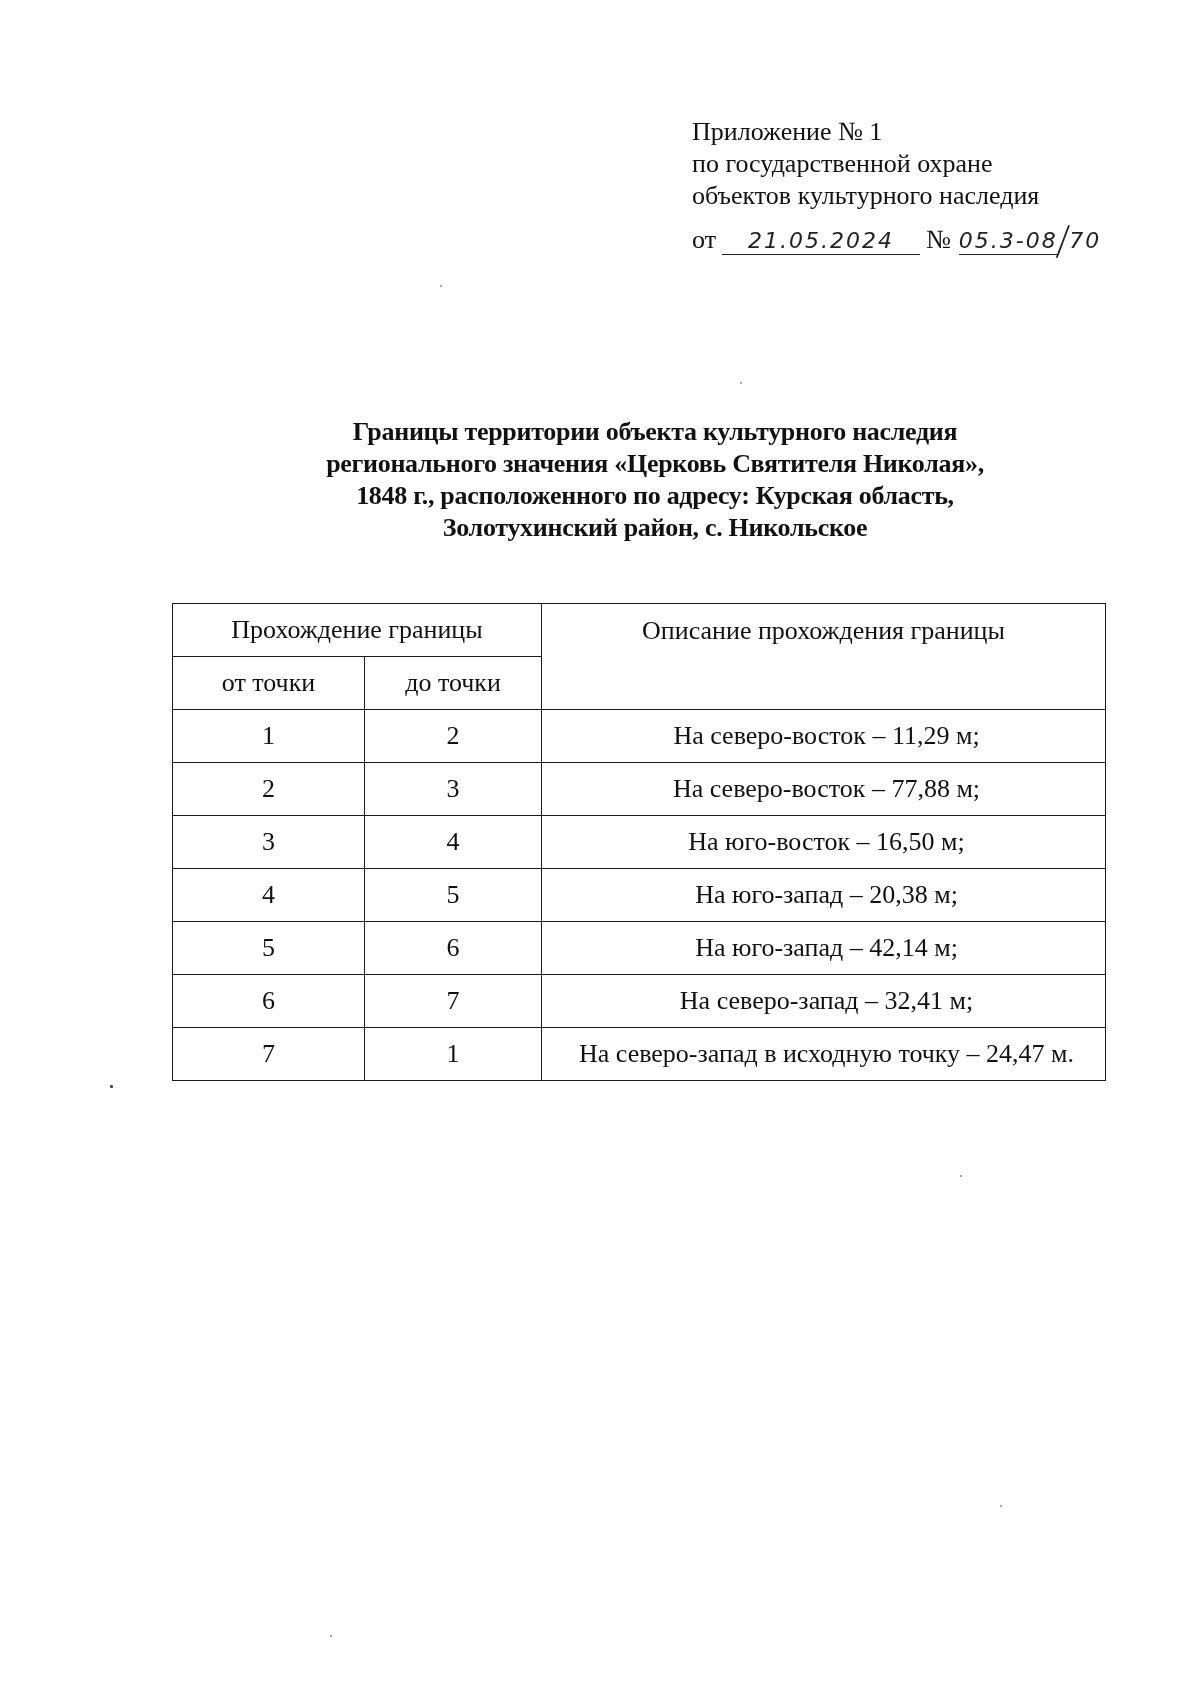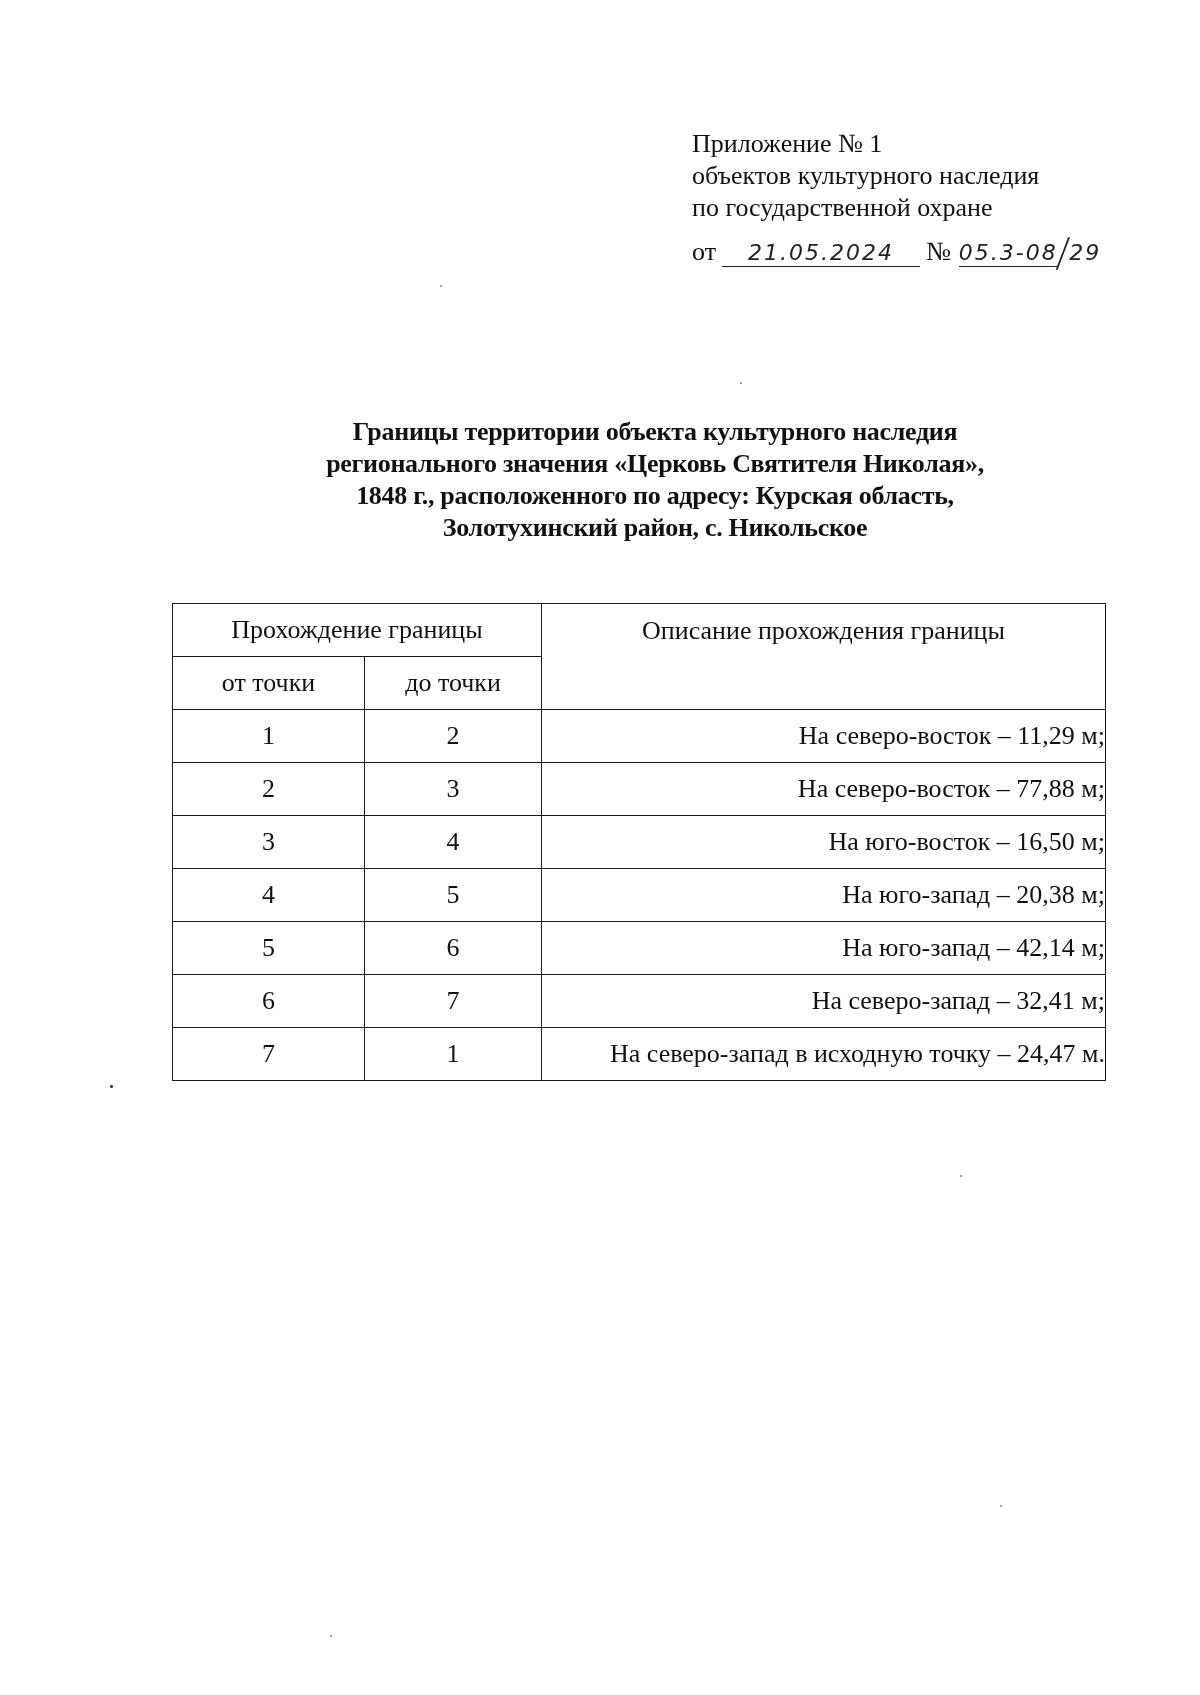--- a/index.html
+++ b/index.html
@@ -11,21 +11,21 @@
     width: 1200px;
     height: 1695px;
     position: relative;
     overflow: hidden;
     font-family: "Liberation Serif", "DejaVu Serif", serif;
     color: #111111;
   }
   .attachment {
     position: absolute;
     left: 692px;
-    top: 128px;
+    top: 116px;
     font-size: 26px;
     line-height: 32px;
     white-space: nowrap;
   }
   .attachment .line { display: block; }
   .order-line {
     display: block;
     position: relative;
     height: 32px;
   }
@@ -78,41 +78,41 @@
   }
   table.boundary td, table.boundary th {
     border: 1.6px solid #1a1a1a;
     font-weight: normal;
     padding: 0;
     height: 52px;
   }
   table.boundary th { text-align: center; }
   table.boundary th.desc-head { vertical-align: top; padding-top: 12px; }
   table.boundary td.num { text-align: center; }
-  table.boundary td.desc { text-align: right; padding-left: 6px; white-space: nowrap; }
+  table.boundary td.desc { text-align: center; padding-left: 6px; white-space: nowrap; }
   col.c1 { width: 192px; }
   col.c2 { width: 177px; }
   col.c3 { width: 564px; }
 
   .speck {
     position: absolute;
     width: 2px; height: 2px;
     background: #888;
     border-radius: 1px;
   }
 </style>
 </head>
 <body>
 
 <div class="attachment">
   <span class="line">Приложение № 1</span>
+  <span class="line">по государственной охране</span>
   <span class="line">объектов культурного наследия</span>
-  <span class="line">по государственной охране</span>
   <span class="order-line">
-    <span>от</span><span class="field date-field"><span class="hand">21.05.2024</span></span><span class="num-label">№</span><span class="field num-field"><span class="hand">05.3-08</span><span class="hand slash">/</span><span class="hand">29</span></span>
+    <span>от</span><span class="field date-field"><span class="hand">21.05.2024</span></span><span class="num-label">№</span><span class="field num-field"><span class="hand">05.3-08</span><span class="hand slash">/</span><span class="hand">70</span></span>
   </span>
 </div>
 
 <div class="title">
   <span class="line">Границы территории объекта культурного наследия</span>
   <span class="line">регионального значения «Церковь Святителя Николая»,</span>
   <span class="line">1848 г., расположенного по адресу: Курская область,</span>
   <span class="line">Золотухинский район, с. Никольское</span>
 </div>
 

